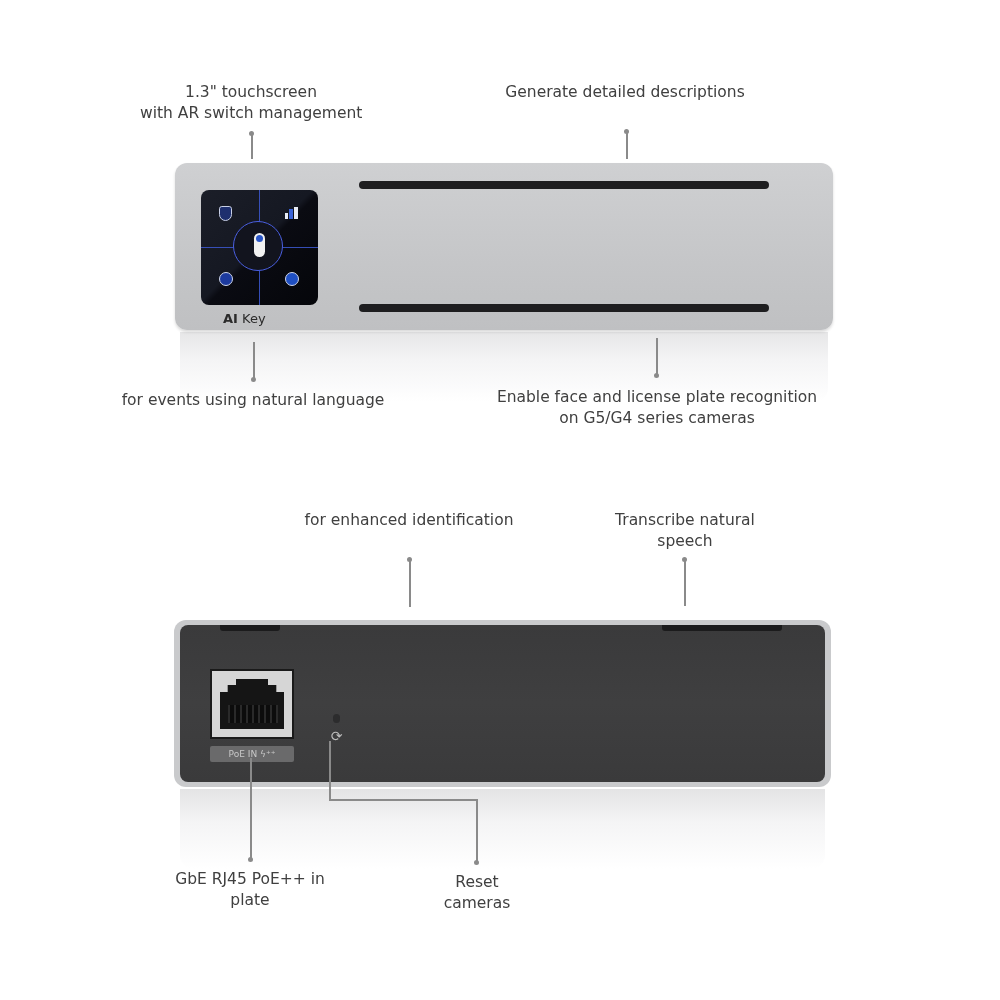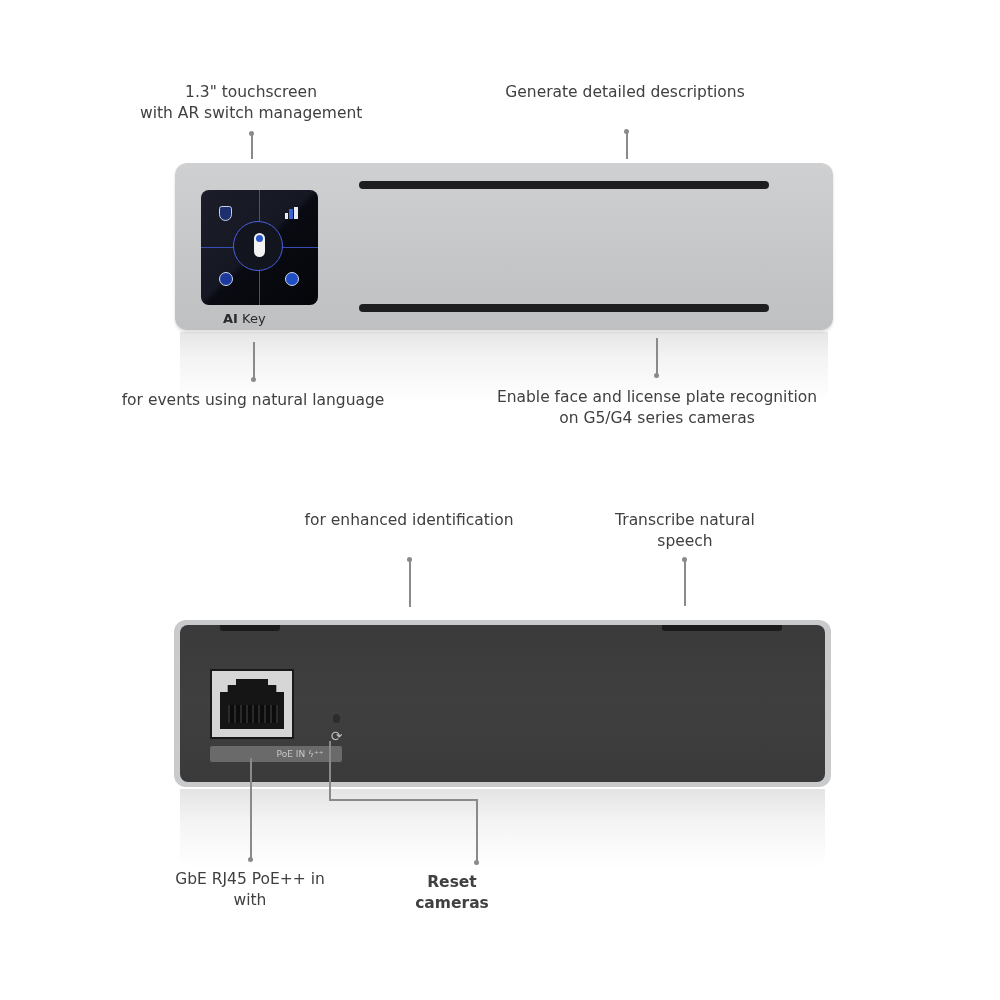--- a/index.html
+++ b/index.html
@@ -38,21 +38,21 @@
   .back-reflect { position:absolute; left:180px; top:789px; width:645px; height:80px;
            border-radius:0 0 14px 14px;
            background:linear-gradient(180deg,#e4e4e5 0%,#f4f4f5 40%,#ffffff 100%); }
   .vent { position:absolute; top:0; height:6px; background:#1b1b1c; border-radius:0 0 3px 3px; }
   .rj45 { position:absolute; left:30px; top:44px; width:84px; height:70px; background:#d6d6d6; border:2px solid #1a1a1a; box-sizing:border-box; }
   .rj45-hole { position:absolute; left:8px; top:8px; width:64px; height:50px; background:#151515;
                clip-path:polygon(25% 0,75% 0,75% 12%,88% 12%,88% 26%,100% 26%,100% 100%,0 100%,0 26%,12% 26%,12% 12%,25% 12%); }
   .rj45-pins { position:absolute; left:16px; top:34px; width:50px; height:18px;
                background:repeating-linear-gradient(90deg,#2a2a2a 0 2px,#0c0c0c 2px 6px); }
   .poe-label { position:absolute; left:30px; top:121px; width:84px; height:16px; border-radius:2px;
-               background:#6a6a6b; color:#c8c8c8; font-size:9px; line-height:16px; text-align:center;padding-left:48px; }
+               background:#6a6a6b; color:#c8c8c8; font-size:9px; line-height:16px; text-align:center; }
   .led { position:absolute; left:153px; top:89px; width:7px; height:9px; border-radius:4px; background:#2c2c2d; }
   .reset-icon { position:absolute; left:149px; top:104px; width:15px; height:15px; color:#bdbdbd; font-size:14px; line-height:15px; text-align:center; }
 </style>
 </head>
 <body>
 
 <div class="label" style="left:140px; top:82px; width:222px;">
   <div>1.3" touchscreen</div>
   <div>with AR switch management</div>
 </div>
@@ -126,23 +126,23 @@
     <div class="poe-label">PoE IN ϟ⁺⁺</div>
     <div class="led"></div>
     <div class="reset-icon">⟳</div>
   </div>
 </div>
 
 <div class="vline" style="left:250px; top:758px; height:100px;"></div>
 <div class="dot" style="left:248px; top:857px;"></div>
 <div class="label" style="left:160px; top:869px; width:180px;">
   <div>GbE RJ45 PoE++ in</div>
-  <div>with</div>
+  <div>plate</div>
 </div>
 
 <div class="vline" style="left:329px; top:741px; height:59px;"></div>
 <div class="hline" style="left:329px; top:799px; width:148px;"></div>
 <div class="vline" style="left:476px; top:799px; height:62px;"></div>
 <div class="dot" style="left:474px; top:860px;"></div>
-<div class="label" style="left:402px; top:872px; width:100px;font-weight:bold;">
+<div class="label" style="left:427px; top:872px; width:100px;">
   <div>Reset</div>
   <div>cameras</div>
 </div>
 
 </body></html>

